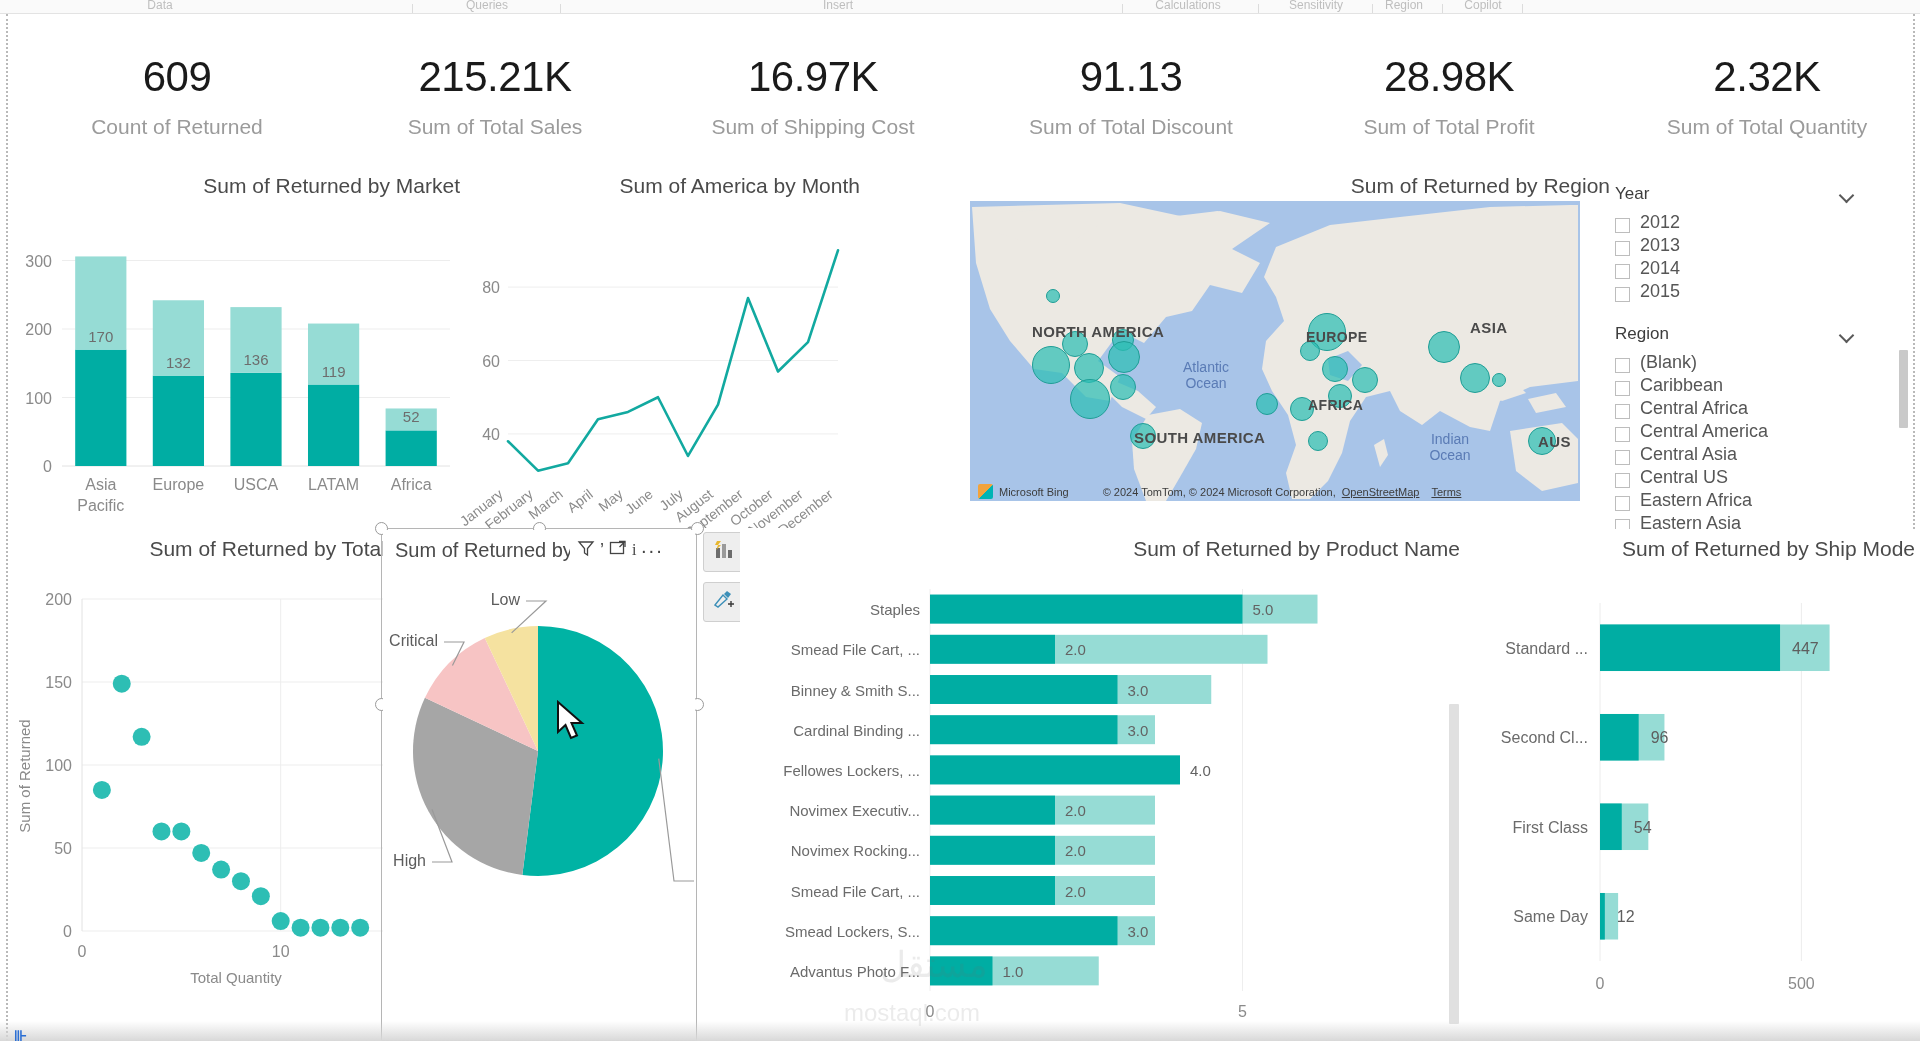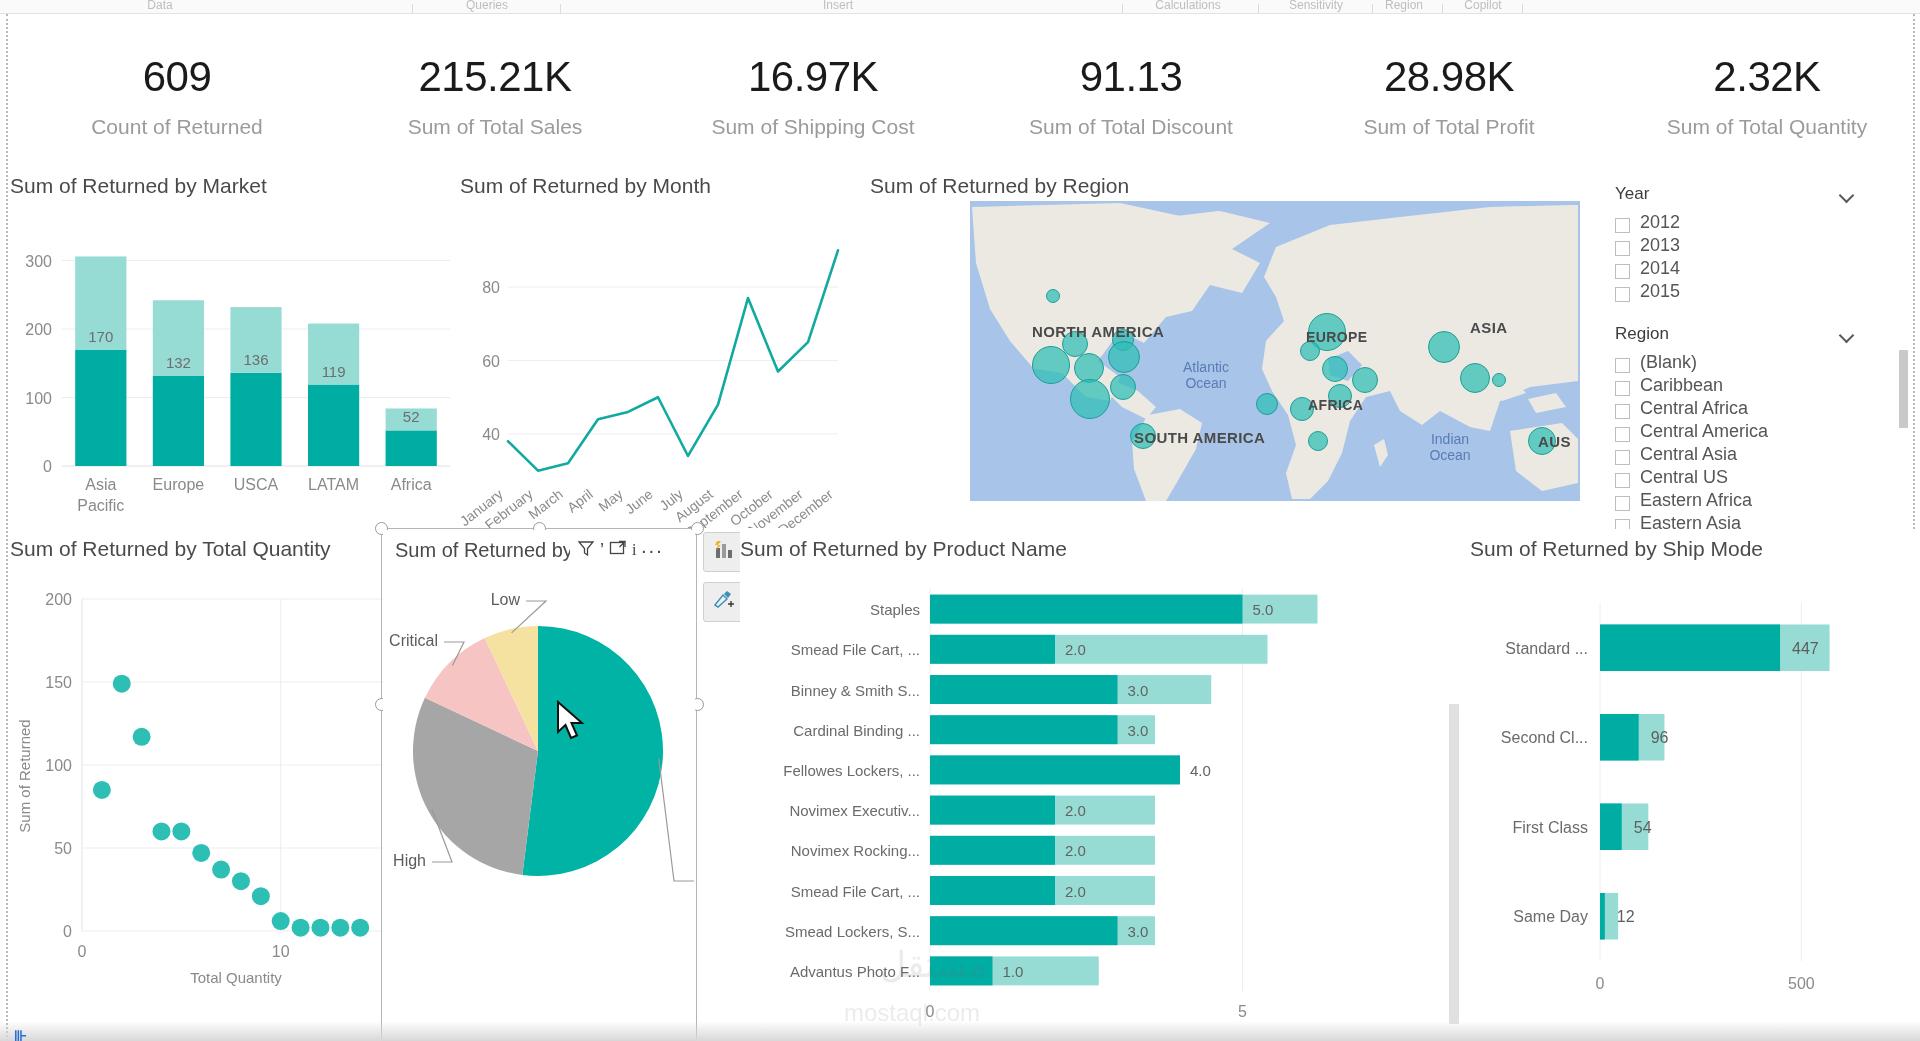--- a/index.html
+++ b/index.html
@@ -46,21 +46,21 @@
   .kpis { position: absolute; top: 18px; left: 22px; width: 1900px; height: 130px;
           display: flex; gap: 8px; }
   .kpi { flex: 1; display: flex; flex-direction: column; align-items: center;
          justify-content: center; }
   .kpi-value { font-size: 42px; font-weight: 400; color: #1a1a1a; letter-spacing: -.5px;
                line-height: 1; }
   .kpi-label { margin-top: 17px; font-size: 21px; color: #9b9b9b; white-space: nowrap; }
 
   
   .visual { position: absolute; background: #fff; }
-  .v-title { font-size: 21px; color: #4a4a4a; text-align: left; white-space: nowrap; }
+  .v-title { font-size: 21px; color: #4a4a4a; text-align: right; white-space: nowrap; }
 
   
   .sel-box { position: absolute; border: 1px solid #b5b5b5; }
   .handle { position: absolute; width: 13px; height: 13px; border-radius: 50%;
             background: #fff; border: 1px solid #9a9a9a; }
 
   
   .fab { position: absolute; width: 40px; height: 40px; background: #eeeeee;
          border: 1px solid #cfcfcf; border-radius: 3px;
          display: flex; align-items: center; justify-content: center; }
@@ -189,21 +189,21 @@
           <text x="323.59999999999997" y="178.5030303030303" font-size="15" fill="#6d6d6d" text-anchor="middle" transform="">119</text>
           <text x="323.59999999999997" y="292" font-size="16" fill="#8a8a8a" text-anchor="middle" transform="">LATAM</text>
           <rect x="375.592" y="232.38787878787878" width="51.216" height="35.612121212121224" fill="#00ada3"></rect>
           <rect x="375.592" y="210.47272727272727" width="51.216" height="21.915151515151507" fill="#96dcd5"></rect>
           <text x="401.2" y="224.38787878787878" font-size="15" fill="#6d6d6d" text-anchor="middle" transform="">52</text>
           <text x="401.2" y="292" font-size="16" fill="#8a8a8a" text-anchor="middle" transform="">Africa</text>
         </svg>
     </div>
 
     <div class="visual" style="left:460px; top:150px; width:400px; height:370px;">
-      <div class="v-title" style="margin-top:10px;">Sum of Returned by Month</div>
+      <div class="v-title" style="margin-top:10px;">Sum of America by Month</div>
       <svg id="svg-month" width="400" height="330" style="display:block">
           <line x1="48" y1="235.9375" x2="378" y2="235.9375" stroke="#eeeeee"></line>
           <text x="40" y="241.9375" font-size="16" fill="#8a8a8a" text-anchor="end" transform="">40</text>
           <line x1="48" y1="162.5" x2="378" y2="162.5" stroke="#eeeeee"></line>
           <text x="40" y="168.5" font-size="16" fill="#8a8a8a" text-anchor="end" transform="">60</text>
           <line x1="48" y1="89.0625" x2="378" y2="89.0625" stroke="#eeeeee"></line>
           <text x="40" y="95.0625" font-size="16" fill="#8a8a8a" text-anchor="end" transform="">80</text>
           <polyline points="48,243.28125 78,272.65625 108,265.3125 138,221.25 168,213.90625 198,199.21875 228,257.96875 258,206.5625 288,100.078125 318,173.515625 348,144.140625 378,52.34375" fill="none" stroke="#12a9a0" stroke-width="2.6" stroke-linejoin="round" stroke-linecap="round"></polyline>
           <text x="44" y="298" font-size="14" fill="#8a8a8a" text-anchor="end" transform="rotate(-38 44 298)">January</text>
           <text x="74" y="298" font-size="14" fill="#8a8a8a" text-anchor="end" transform="rotate(-38 74 298)">February</text>
@@ -283,20 +283,27 @@
 
         <div class="map-label" style="left:62px;top:122px;font-size:15px;">NORTH AMERICA</div>
         <div class="map-label" style="left:500px;top:118px;font-size:15px;">ASIA</div>
         <div class="map-label" style="left:336px;top:128px;font-size:14px;">EUROPE</div>
         <div class="map-label" style="left:338px;top:196px;font-size:14px;">AFRICA</div>
         <div class="map-label" style="left:164px;top:228px;font-size:15px;">SOUTH AMERICA</div>
         <div class="map-label" style="left:568px;top:232px;font-size:15px;">AUS</div>
         <div class="ocean-label" style="left:196px;top:158px;width:80px;font-size:14px;">Atlantic Ocean</div>
         <div class="ocean-label" style="left:440px;top:230px;width:80px;font-size:14px;">Indian Ocean</div>
 
+        <div class="map-credit">
+          <span class="bing-logo"></span>
+          <span>Microsoft Bing</span>
+          <span style="margin-left:28px">© 2024 TomTom, © 2024 Microsoft Corporation,</span>
+          <span style="text-decoration:underline">OpenStreetMap</span>
+          <span style="text-decoration:underline; margin-left:6px">Terms</span>
+        </div>
       </div>
     </div>
 
     <div class="filters" style="left:1615px; top:170px; width:290px; height:360px;">
 
       <div class="filter-head" style="width:240px">
         <span>Year</span>
         <span class="chev"></span>
       </div>
       <div style="margin-top:6px">

